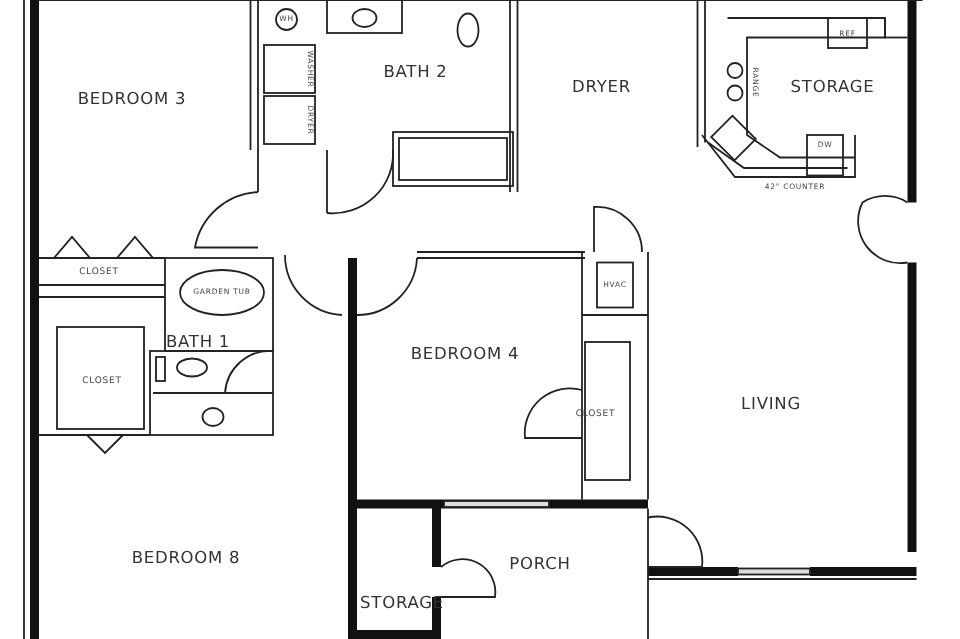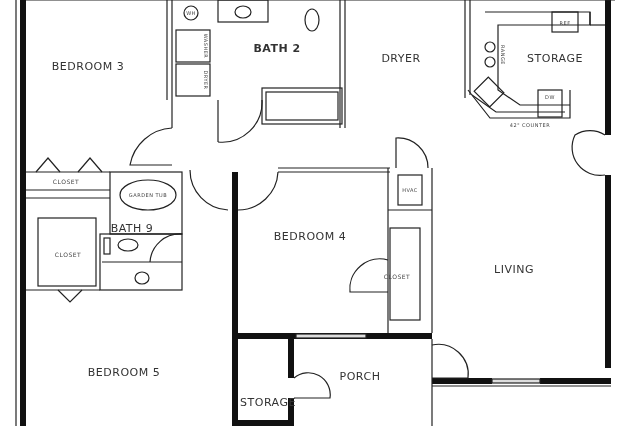--- a/index.html
+++ b/index.html
@@ -101,30 +101,30 @@
     <path d="M388 260 A30 30 0 0 0 350 292 L388 292"></path>
 
     <line x1="432" y1="339" x2="432" y2="426"></line>
     <path d="M432 345 A30 30 0 0 1 468 378 L432 378"></path>
     <path d="M294 378 A22 22 0 0 1 330 398 L294 398"></path>
     <line x1="432" y1="386" x2="611" y2="386"></line>
   </g>
 </svg>
 
 <div class="lbl lg" style="left:88px;top:66px;text-align:right;">BEDROOM 3</div>
-<div class="lbl lg" style="left:277px;top:48px;font-weight:bold;">BATH 2</div>
+<div class="lbl lg" style="left:277px;top:48px;">BATH 2</div>
 <div class="lbl lg" style="left:401px;top:58px;">DRYER</div>
 <div class="lbl lg" style="left:555px;top:58px;">STORAGE</div>
 <div class="lbl sm" style="left:66px;top:181px;">CLOSET</div>
-<div class="lbl lg" style="left:132px;top:228px;">BATH 9</div>
+<div class="lbl lg" style="left:132px;top:228px;">BATH 1</div>
 <div class="lbl sm" style="left:68px;top:254px;">CLOSET</div>
 <div class="lbl lg" style="left:310px;top:236px;">BEDROOM 4</div>
 <div class="lbl sm" style="left:397px;top:276px;">CLOSET</div>
 <div class="lbl lg" style="left:514px;top:269px;">LIVING</div>
-<div class="lbl lg" style="left:124px;top:372px;">BEDROOM 5</div>
+<div class="lbl lg" style="left:124px;top:372px;">BEDROOM 8</div>
 <div class="lbl lg" style="left:268px;top:382px;margin-top:20px;">STORAGE</div>
 <div class="lbl lg" style="left:360px;top:376px;text-align:right;">PORCH</div>
 
 <div class="lbl xs" style="left:565px;top:23px;">REF</div>
 <div class="lbl xs" style="left:503px;top:55px;transform:translate(-50%,-50%) rotate(90deg);">RANGE</div>
 <div class="lbl xs" style="left:550px;top:97px;">DW</div>
 <div class="lbl xs" style="left:530px;top:125px;">42" COUNTER</div>
 <div class="lbl xs" style="left:148px;top:195px;">GARDEN TUB</div>
 <div class="lbl xs" style="left:191px;top:13px;">WH</div>
 <div class="lbl xs" style="left:410px;top:190px;">HVAC</div>

